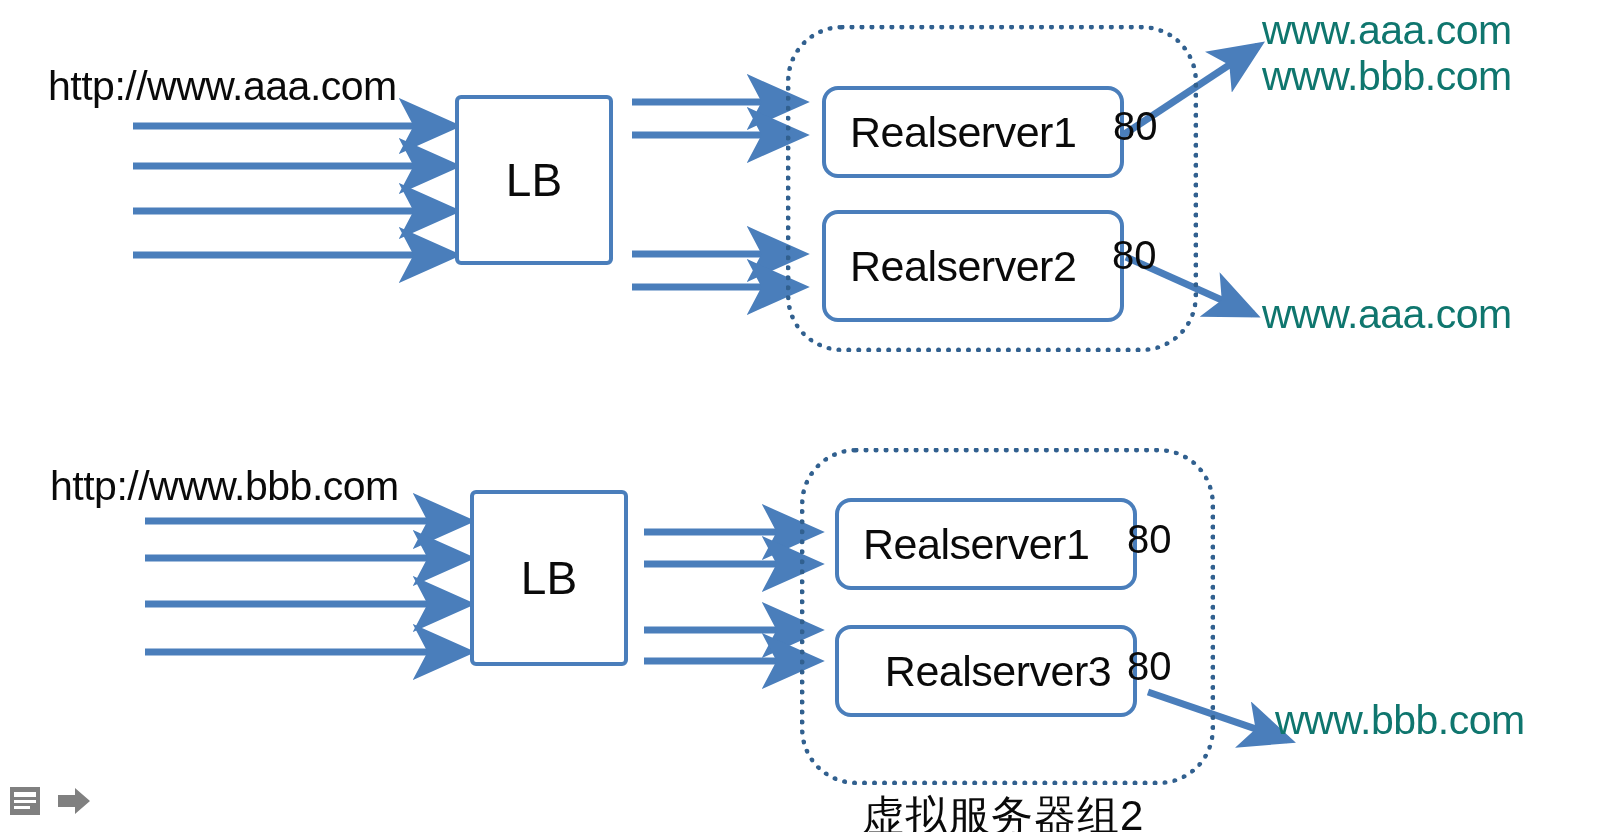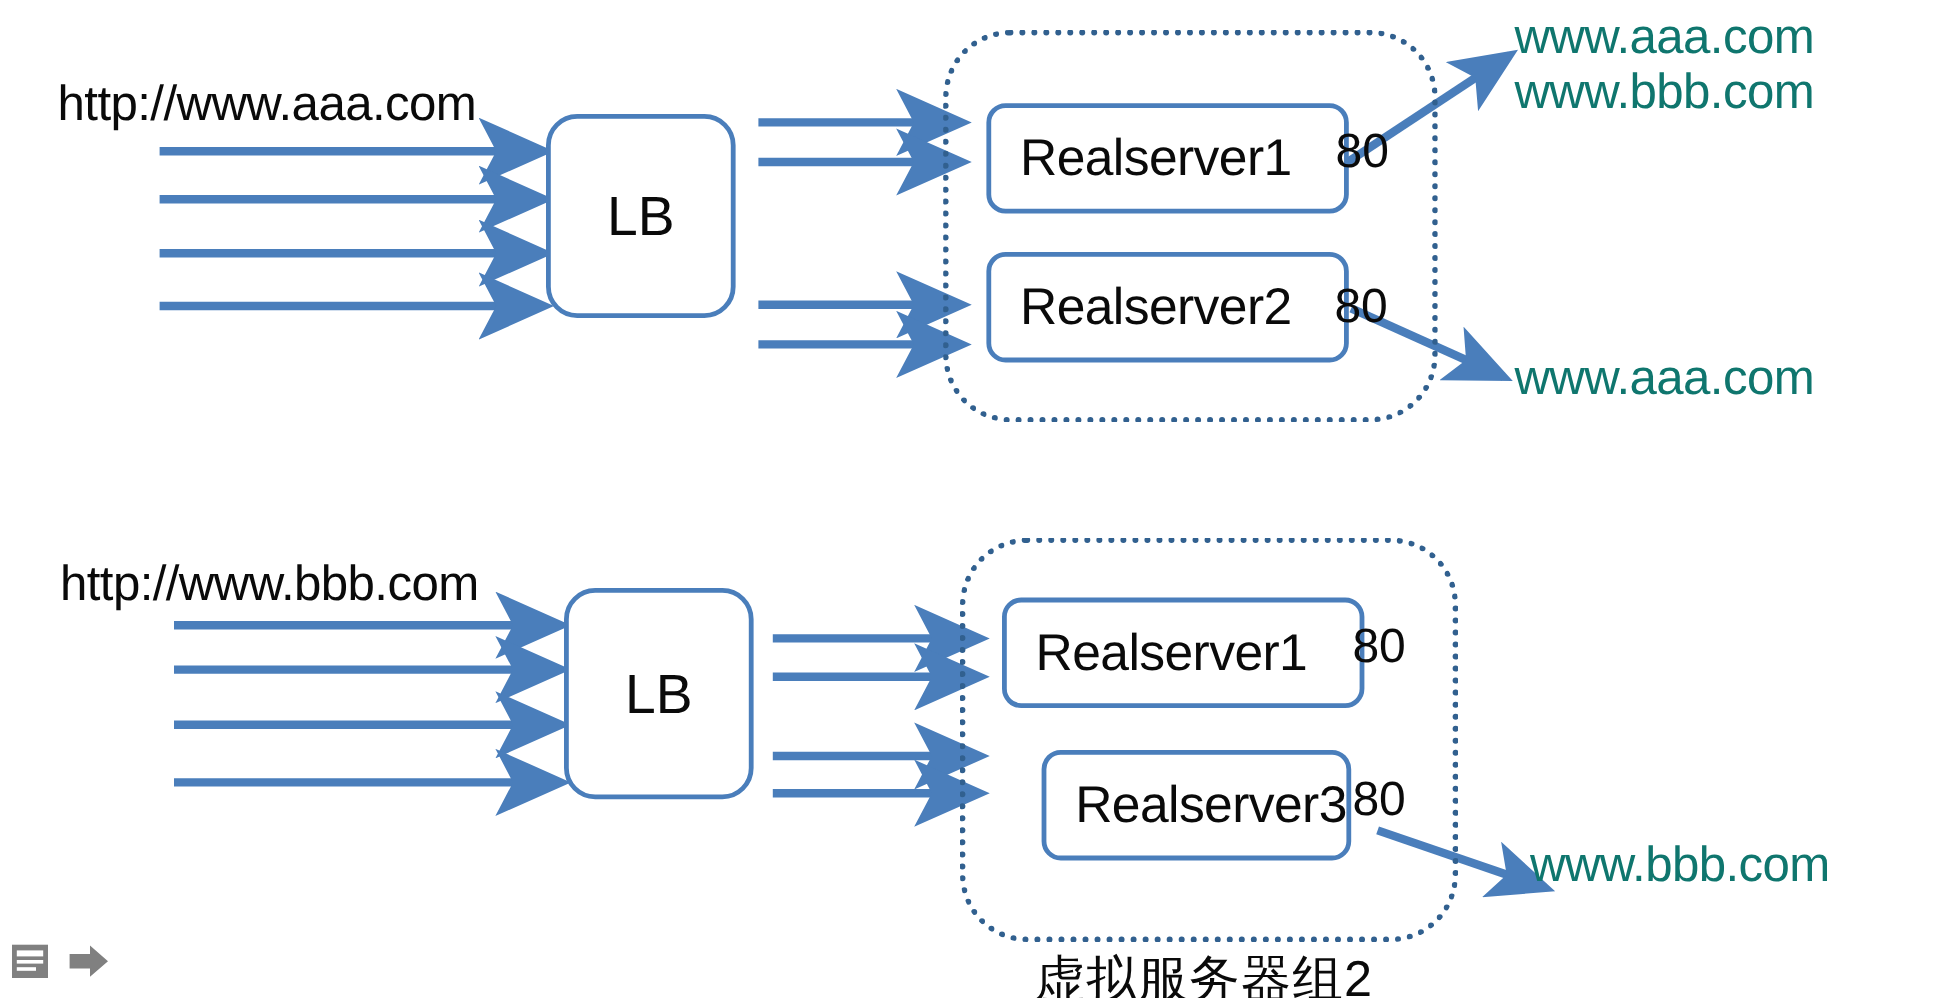--- a/index.html
+++ b/index.html
@@ -40,21 +40,21 @@
   
   .dest-label {
     font-size: 41px;
     letter-spacing: -0.5px;
     color: #0f766e;
   }
   
   .lb-box {
     position: absolute;
     border: 4px solid #4A7EBB;
-    border-radius: 26px;
+    border-radius: 6px;
     background: #ffffff;
     box-sizing: border-box;
     display: flex;
     align-items: center;
     justify-content: center;
   }
   .lb-box span {
     font-size: 46px;
     color: #0a0a0a;
   }
@@ -171,21 +171,21 @@
     <span>LB</span>
   </div>
 
   <div class="group-box" style="left:786px; top:25px; width:412px; height:327px;"></div>
 
   <div class="rs-box" style="left:822px; top:86px; width:302px; height:92px;">
     <span>Realserver1</span>
   </div>
   <div class="port-label" style="left:1113px; top:104px;">80</div>
 
-  <div class="rs-box" style="left:822px; top:210px; width:302px; height:92px;">
+  <div class="rs-box" style="left:822px; top:210px; width:302px; height:112px;">
     <span>Realserver2</span>
   </div>
   <div class="port-label" style="left:1112px; top:233px;">80</div>
 
 
   <div class="lbl dest-label" style="left:1262px; top:10px;">www.aaa.com</div>
   <div class="lbl dest-label" style="left:1262px; top:56px;">www.bbb.com</div>
 
   <div class="lbl dest-label" style="left:1262px; top:294px;">www.aaa.com</div>
 
@@ -195,21 +195,21 @@
     <span>LB</span>
   </div>
 
   <div class="group-box" style="left:800px; top:448px; width:415px; height:337px;"></div>
 
   <div class="rs-box" style="left:835px; top:498px; width:302px; height:92px;">
     <span>Realserver1</span>
   </div>
   <div class="port-label" style="left:1127px; top:517px;">80</div>
 
-  <div class="rs-box" style="left:868px; top:625px; width:258px; height:92px;">
+  <div class="rs-box" style="left:835px; top:625px; width:302px; height:92px;justify-content:center;">
     <span>Realserver3</span>
   </div>
   <div class="port-label" style="left:1127px; top:644px;">80</div>
 
   <div class="group-caption" style="left:862px; top:788px;">虚拟服务器组2</div>
 
   <div class="lbl dest-label" style="left:1275px; top:700px;">www.bbb.com</div>
 
   <div class="status-icons">
     <span class="icon-doc">

